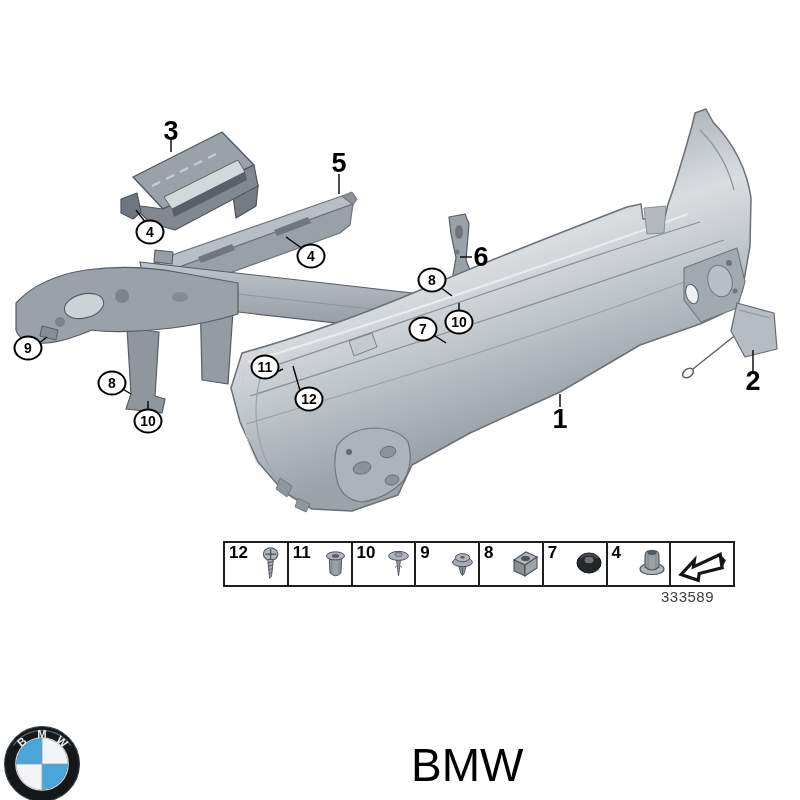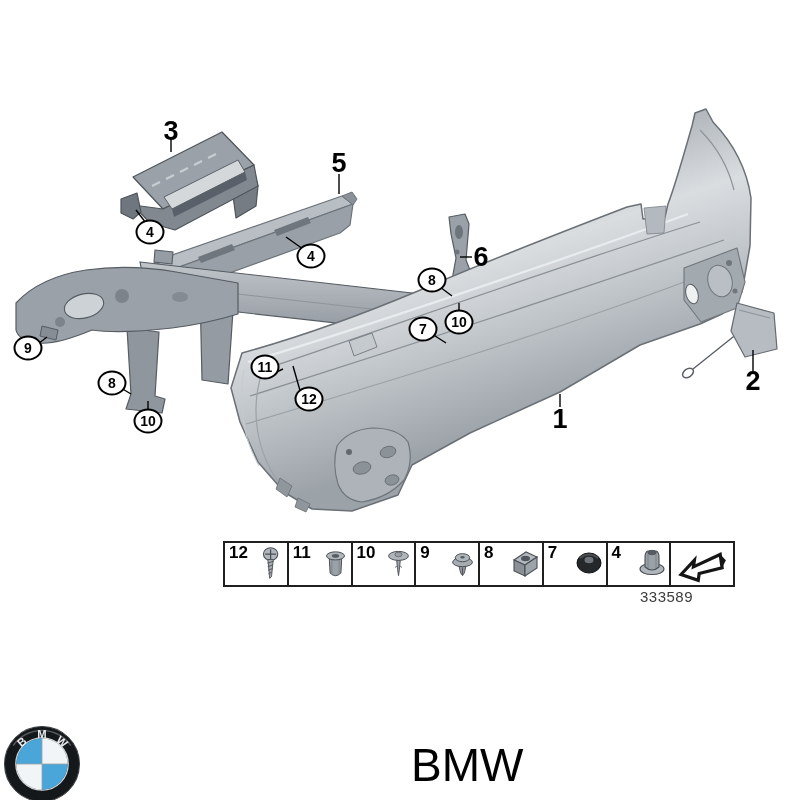--- a/index.html
+++ b/index.html
@@ -10,21 +10,21 @@
            font-weight:bold;text-align:center;white-space:nowrap;}
   .callout.plain{font-size:27px;line-height:27px;}
   .callout.circled{font-size:14px;line-height:20px;min-width:21px;height:21px;
            padding:0 2px;background:#fff;border:2px solid #000;border-radius:50%;}
   .legend{position:absolute;left:223px;top:541px;width:512px;height:46px;
           display:flex;border:2px solid #1f1f1f;box-sizing:border-box;background:#fff;}
   .legend .cell{flex:1 1 0;display:flex;align-items:center;justify-content:space-between;
           border-right:2px solid #1f1f1f;padding:1px 2px 1px 4px;box-sizing:border-box;}
   .legend .cell:last-child{border-right:none;justify-content:center;}
   .legend .cl{font-weight:bold;font-size:17px;align-self:flex-start;line-height:18px;}
-  .diagram-number{position:absolute;left:640px;top:588px;width:95px;text-align:left;
+  .diagram-number{position:absolute;left:640px;top:588px;width:95px;text-align:center;
           font-size:15px;color:#3c3c3c;letter-spacing:0.5px;}
   .footer-label{position:absolute;left:411px;top:738px;font-size:46px;color:#000;}
   .logo{position:absolute;left:3px;top:725px;}
 </style>
 </head>
 <body>
 
 <div class="stage">
 
   <svg class="diagram-svg" width="800" height="540" viewBox="0 0 800 540">

